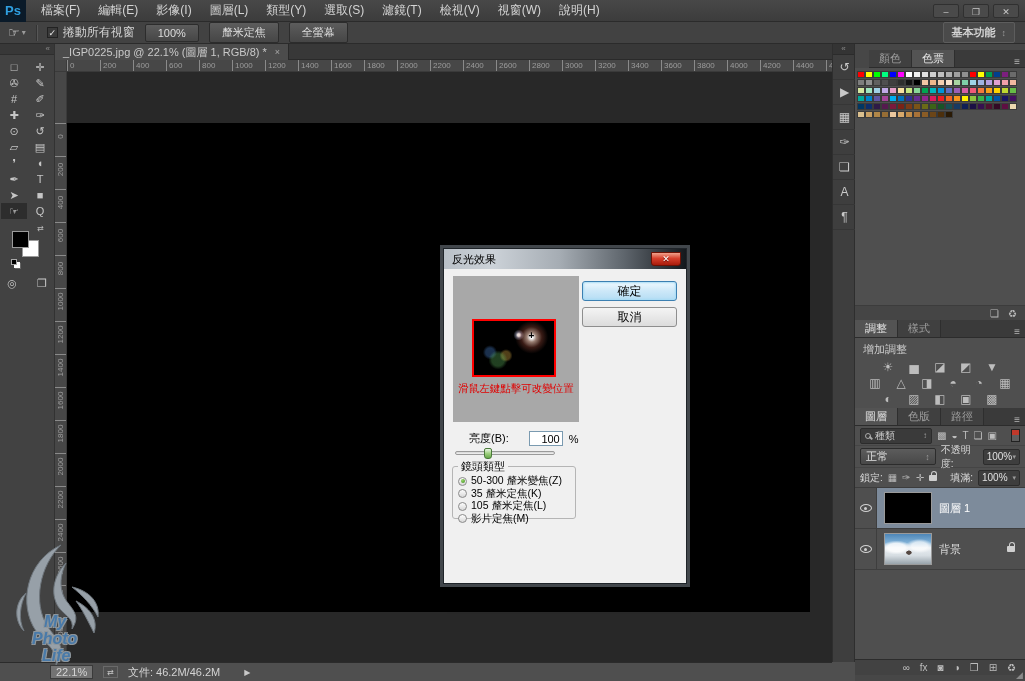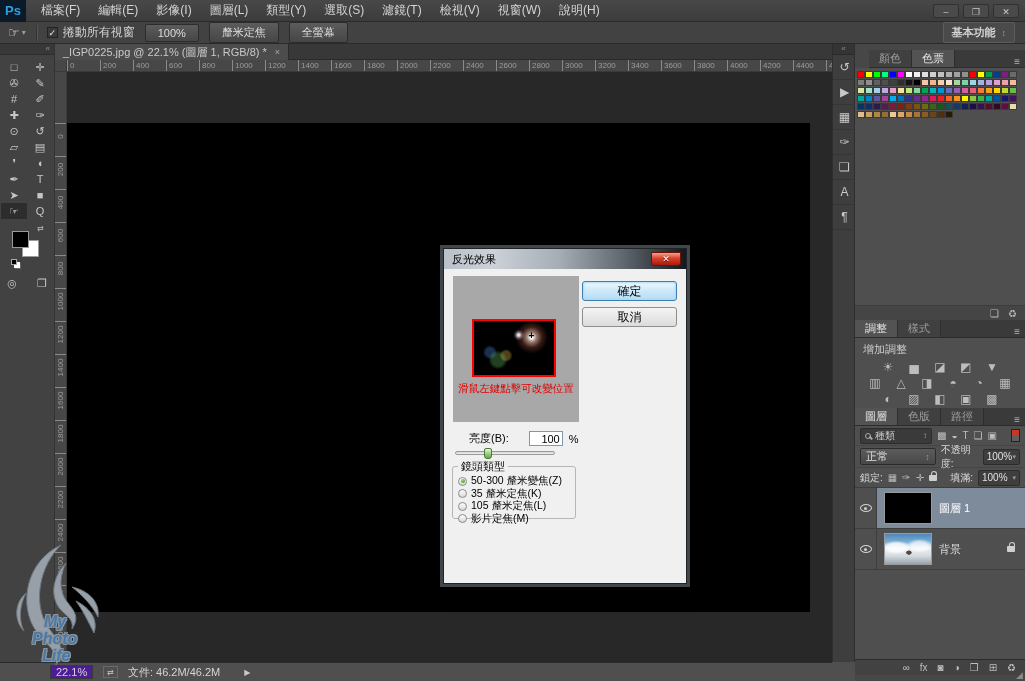--- a/index.html
+++ b/index.html
@@ -169,21 +169,21 @@
     align-items:center; justify-content:flex-end; gap:10px; padding:0 9px; font-size:10px;
     color:#bdbdbd; }
   .lfoot i { font-style:italic; }
   .lbtn { font-style:normal; }
   .lbtn i { font-style:normal; }
 
   
   .statusbar { position:absolute; left:0; top:662px; width:832px; height:19px; background:#4f4f4f;
     border-top:1px solid #2b2b2b; display:flex; align-items:center; gap:10px;
     padding-left:50px; font-size:11px; color:#d4d4d4; z-index:6; }
-  .zoomfield { background:#4c1d95; border:1px solid #3a3a3a; padding:0 5px; height:14px;
+  .zoomfield { background:#737373; border:1px solid #3a3a3a; padding:0 5px; height:14px;
     line-height:13px; }
   .st-icon { border:1px solid #6a6a6a; font-size:8px; padding:0 3px; height:12px;
     line-height:11px; color:#c9c9c9; }
   .st-arrow { margin-left:14px; font-size:8px; color:#c9c9c9; }
   .resize-grip { position:absolute; right:2px; bottom:1px; color:#8a8a8a; font-size:9px; z-index:7; }
 
   
   .watermark { position:absolute; left:6px; top:543px; width:110px; height:132px; z-index:150;
     pointer-events:none; }
   .wm-text { position:absolute; left:26px; top:70px; font-weight:bold; font-style:italic;

